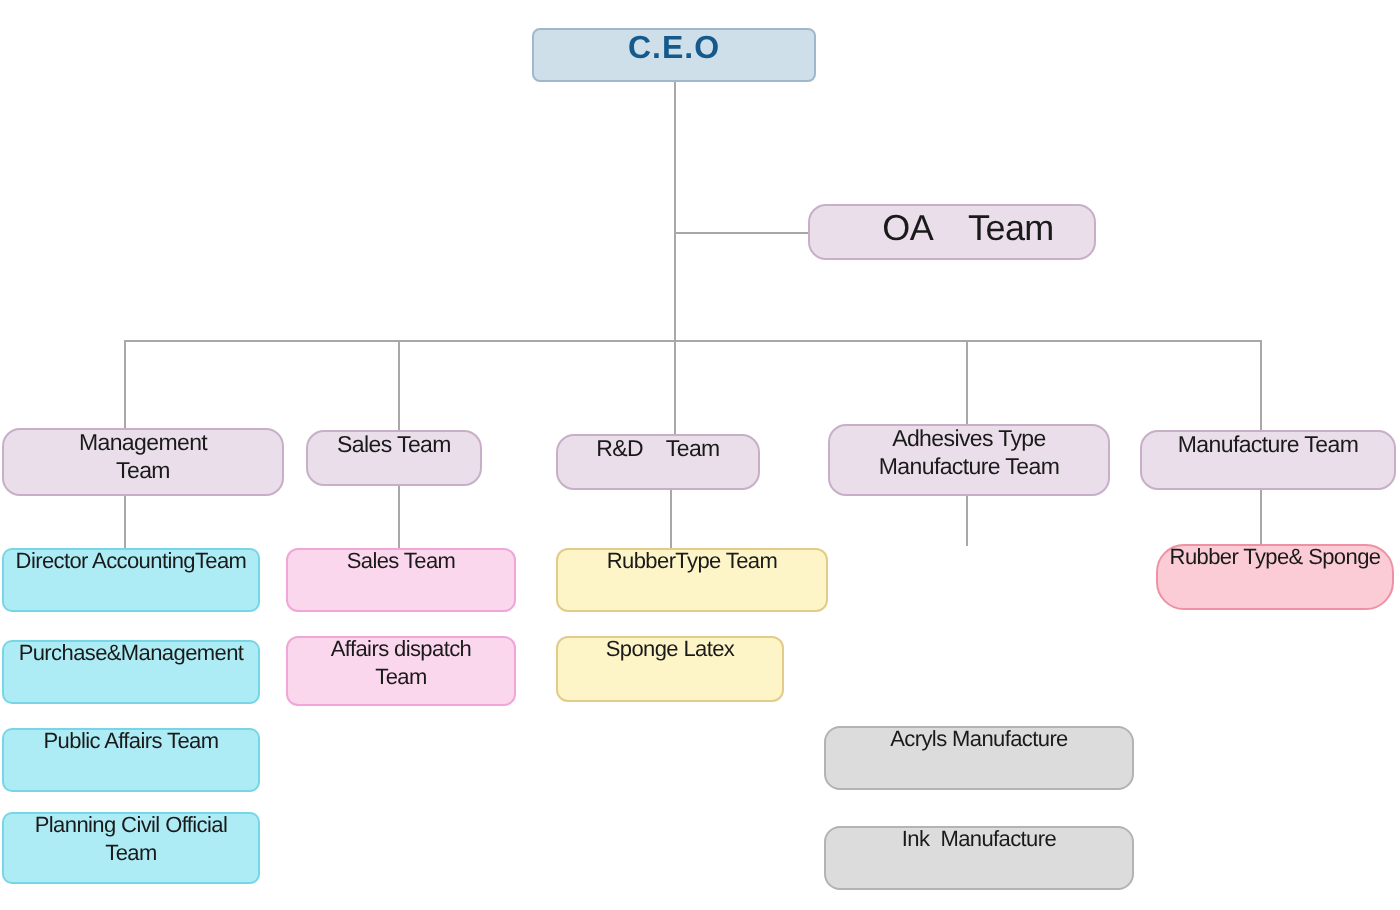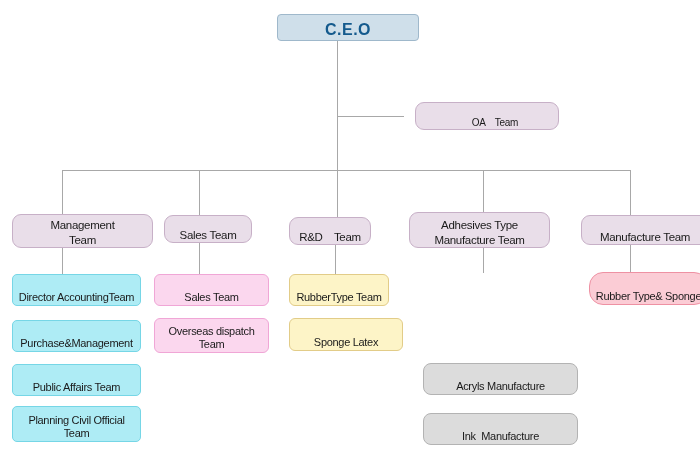--- a/index.html
+++ b/index.html
@@ -11,58 +11,58 @@
     --adhesives-fill:#dcdcdc; --adhesives-border:#b3b3b3;
     --manufacture-fill:#fbccd5; --manufacture-border:#ee91a3;
     --line:#a8a8a8;
   }
   html,body{margin:0;padding:0;background:#ffffff;}
   .canvas{
     position:relative;width:700px;height:455px;background:#ffffff;overflow:hidden;
     font-family:"Liberation Sans",sans-serif;color:#1a1a1a;
   }
   .node{
-    position:absolute;display:flex;align-items:flex-end;justify-content:center;
-    box-sizing:border-box;text-align:center;letter-spacing:-0.3px;margin-left:11px;
+    position:absolute;display:flex;align-items:flex-start;justify-content:center;
+    box-sizing:border-box;text-align:center;letter-spacing:-0.3px;
   }
   .node .lbl{white-space:pre-wrap;line-height:1.25;}
   .line{position:absolute;background:var(--line);}
   .ceo{
     background:var(--ceo-fill);border:1px solid var(--ceo-border);border-radius:4px;
     color:var(--ceo-text);font-size:16px;font-weight:bold;letter-spacing:0.5px;
     left:266px;top:14px;width:142px;height:27px;z-index:2;
   }
   .branch{
     background:var(--branch-fill);border:1px solid var(--branch-border);border-radius:9px;
     font-size:11.5px;z-index:2;
   }
   .sub{font-size:11px;z-index:2;}
   .c-management{background:var(--management-fill);border:1px solid var(--management-border);border-radius:5px;}
   .c-sales{background:var(--sales-fill);border:1px solid var(--sales-border);border-radius:6px;}
   .c-rnd{background:var(--rnd-fill);border:1px solid var(--rnd-border);border-radius:6px;}
   .c-adhesives{background:var(--adhesives-fill);border:1px solid var(--adhesives-border);border-radius:8px;}
   .c-manufacture{background:var(--manufacture-fill);border:1px solid var(--manufacture-border);border-radius:14px;}
 
   
-  #oa{left:404px;top:102px;width:144px;height:28px;font-size:10px;padding-left:16px;}
+  #oa{left:404px;top:102px;width:144px;height:28px;font-size:18px;padding-left:16px;}
   #b0{left:1px;top:214px;width:141px;height:34px;}
   #b1{left:153px;top:215px;width:88px;height:28px;}
-  #b2{left:278px;top:217px;width:82px;height:28px;}
-  #b3{left:398px;top:212px;width:141px;height:36px;}
+  #b2{left:278px;top:217px;width:102px;height:28px;}
+  #b3{left:414px;top:212px;width:141px;height:36px;}
   #b4{left:570px;top:215px;width:128px;height:30px;}
 
   #m0{left:1px;top:274px;width:129px;height:32px;}
   #m1{left:1px;top:320px;width:129px;height:32px;}
   #m2{left:1px;top:364px;width:129px;height:32px;}
   #m3{left:1px;top:406px;width:129px;height:36px;}
 
   #s0{left:143px;top:274px;width:115px;height:32px;}
   #s1{left:143px;top:318px;width:115px;height:35px;}
 
-  #r0{left:278px;top:274px;width:100px;height:32px;}
+  #r0{left:278px;top:274px;width:136px;height:32px;}
   #r1{left:278px;top:318px;width:114px;height:33px;}
 
   #a0{left:412px;top:273px;width:155px;height:32px;}
   #a1{left:412px;top:321px;width:155px;height:32px;}
   #a2{left:412px;top:363px;width:155px;height:32px;}
   #a3{left:412px;top:413px;width:155px;height:32px;}
 
   #f0{left:578px;top:272px;width:119px;height:33px;}
 
   
@@ -133,21 +133,21 @@
   </div>
   <div class="node sub c-management" id="m3">
     <span class="lbl">Planning Civil Official
 Team</span>
   </div>
 
   <div class="node sub c-sales" id="s0">
     <span class="lbl">Sales Team</span>
   </div>
   <div class="node sub c-sales" id="s1">
-    <span class="lbl">Overseas dispatch
+    <span class="lbl">Affairs dispatch
 Team</span>
   </div>
 
   <div class="node sub c-rnd" id="r0">
     <span class="lbl">RubberType Team</span>
   </div>
   <div class="node sub c-rnd" id="r1">
     <span class="lbl">Sponge Latex</span>
   </div>
 

